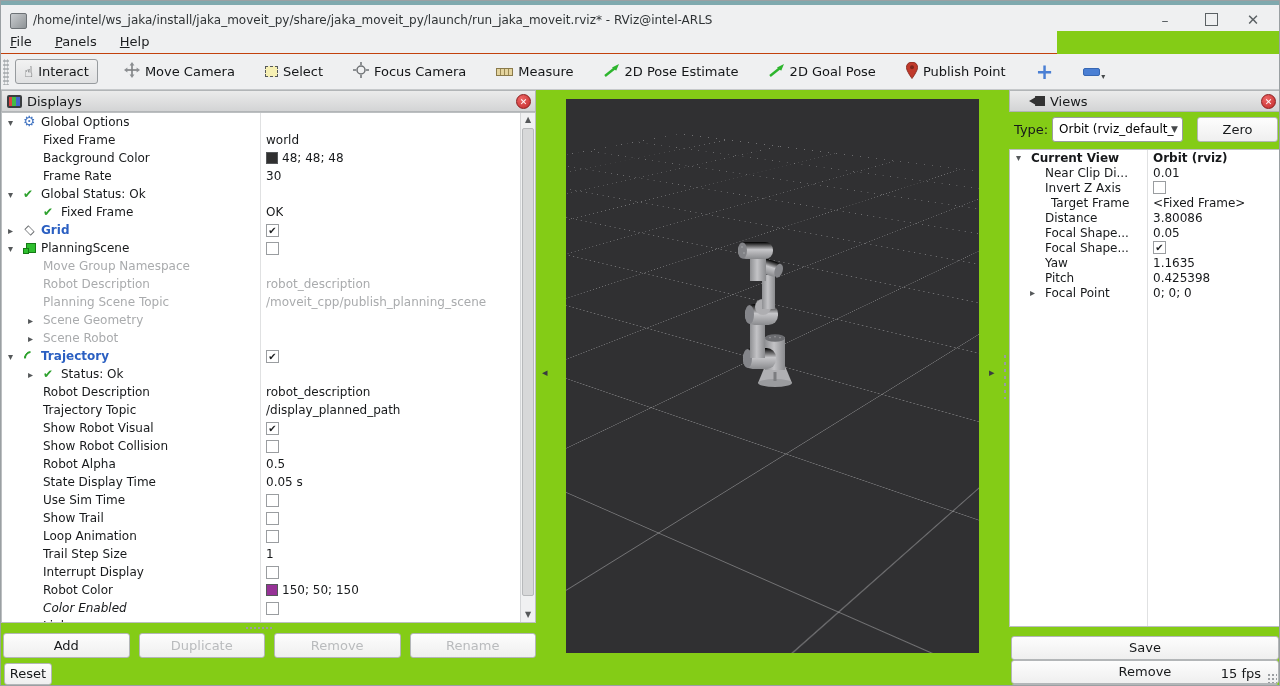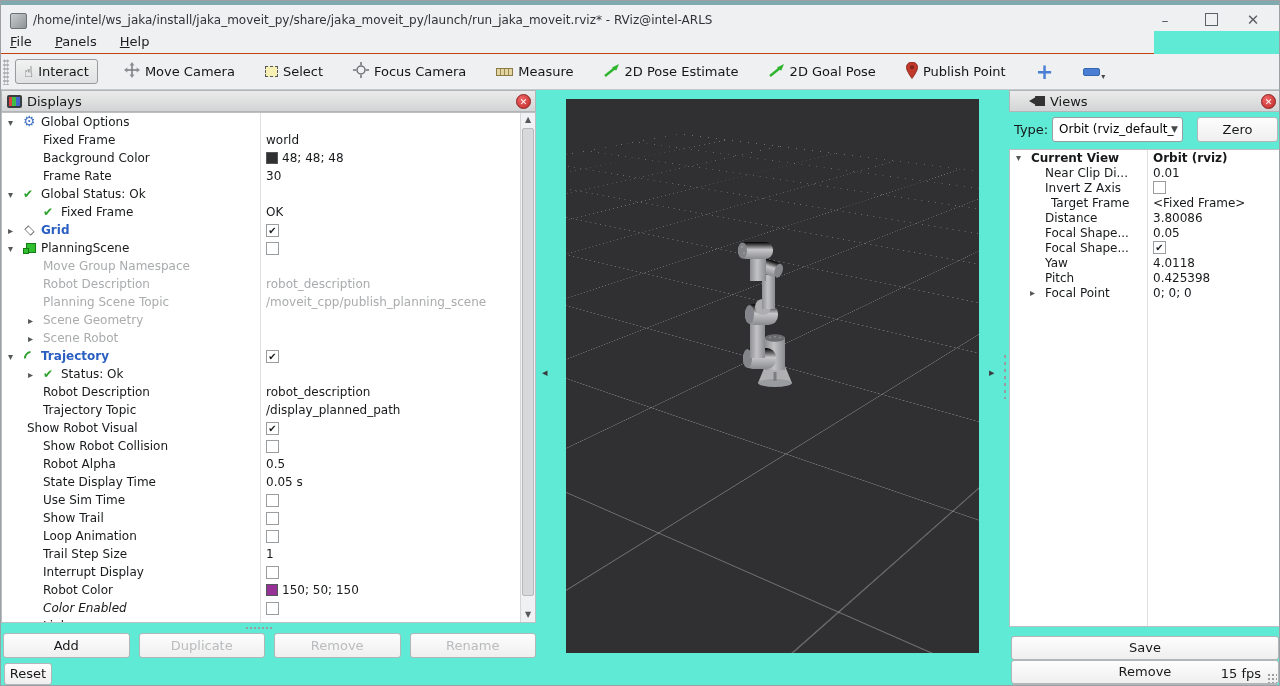--- a/index.html
+++ b/index.html
@@ -1,25 +1,25 @@
 <!DOCTYPE html>
 <html><head>
 <meta charset="utf-8">
 <style>
   html,body{margin:0;padding:0;background:#cfd2d4;font-family:"DejaVu Sans","Liberation Sans",sans-serif;}
-  #stage{position:relative;width:1280px;height:686px;background:#5eead4;overflow:hidden;border:1px solid #9aa0a3;box-sizing:border-box;}
+  #stage{position:relative;width:1280px;height:686px;background:#84cc16;overflow:hidden;border:1px solid #9aa0a3;box-sizing:border-box;}
   
   .titlebar{position:absolute;left:0;top:0;width:1280px;height:30px;background:#eff0f1;border-top:4px solid #7fa9ae;box-sizing:border-box;}
   .app-icon{position:absolute;left:9px;top:8px;width:15px;height:14px;background:linear-gradient(135deg,#c9cccf,#8e9396);border:1px solid #6d7276;border-radius:2px;}
   .title-text{position:absolute;left:32px;top:8px;font-size:12px;color:#2f3335;white-space:nowrap;}
   .winbtn{position:absolute;top:3px;width:40px;height:25px;text-align:center;line-height:25px;color:#5b6164;font-size:14px;}
   .winbtn.min{right:96px}.winbtn.max{right:50px}.winbtn.close{right:8px;font-size:15px}
   .maxglyph{display:inline-block;width:11px;height:11px;border:1px solid #5b6164;vertical-align:middle;margin-top:-3px;}
   
-  .menubar{position:absolute;left:0;top:30px;width:1153px;height:22px;background:#eff0f1;border-bottom:4px solid #c2410c;}
+  .menubar{position:absolute;left:0;top:30px;width:1056px;height:22px;background:#eff0f1;border-bottom:4px solid #c2410c;}
   .menu-item{display:inline-block;padding:3px 9px;font-size:13px;color:#1c1e20;}
   .menu-item::first-letter{text-decoration:underline;}
   
   .toolbar{position:absolute;left:0;top:53px;width:1280px;height:35px;background:#eff0f1;border-bottom:1px solid #c6c9cb;display:flex;align-items:center;}
   .tb-handle{width:6px;height:26px;margin:0 6px 0 2px;background-image:radial-gradient(#a9adb0 1px,transparent 1.3px);background-size:3px 4px;}
   .tool{display:flex;align-items:center;gap:5px;font-size:13px;color:#141618;padding:4px 8px;margin-right:14px;white-space:nowrap;}
   .tool.active{border:1px solid #979b9e;border-radius:3px;background:linear-gradient(#f2f2f2,#e0e1e2);margin-right:18px;}
   .ic{display:inline-block;position:relative;}
   .ic-hand{font-size:15px;color:#3b3e40;line-height:14px;}
   .ic-select{width:13px;height:11px;background:#f6f0b4;border:1px dashed #55585a;box-sizing:border-box;}
@@ -360,21 +360,21 @@
         <div class="trow" style="height: 18px;">
           <div class="tl" style="width: 258px; padding-left: 24px;">
             <span class="arr"></span>
             <span class="tlabel">Trajectory Topic</span>
           </div>
           <div class="tv">
             <span class="tval">/display_planned_path</span>
           </div>
         </div>
         <div class="trow" style="height: 18px;">
-          <div class="tl" style="width: 258px; padding-left: 8px;">
+          <div class="tl" style="width: 258px; padding-left: 24px;">
             <span class="arr"></span>
             <span class="tlabel">Show Robot Visual</span>
           </div>
           <div class="tv">
             <span class="cb on"></span>
           </div>
         </div>
         <div class="trow" style="height: 18px;">
           <div class="tl" style="width: 258px; padding-left: 24px;">
             <span class="arr"></span>
@@ -621,21 +621,21 @@
           <div class="tv">
             <span class="cb on"></span>
           </div>
         </div>
         <div class="trow" style="height: 15px;">
           <div class="tl" style="width: 137px; padding-left: 18px;">
             <span class="arr"></span>
             <span class="tlabel">Yaw</span>
           </div>
           <div class="tv">
-            <span class="tval">4.0118</span>
+            <span class="tval">1.1635</span>
           </div>
         </div>
         <div class="trow" style="height: 15px;">
           <div class="tl" style="width: 137px; padding-left: 18px;">
             <span class="arr"></span>
             <span class="tlabel">Pitch</span>
           </div>
           <div class="tv">
             <span class="tval">0.425398</span>
           </div>

